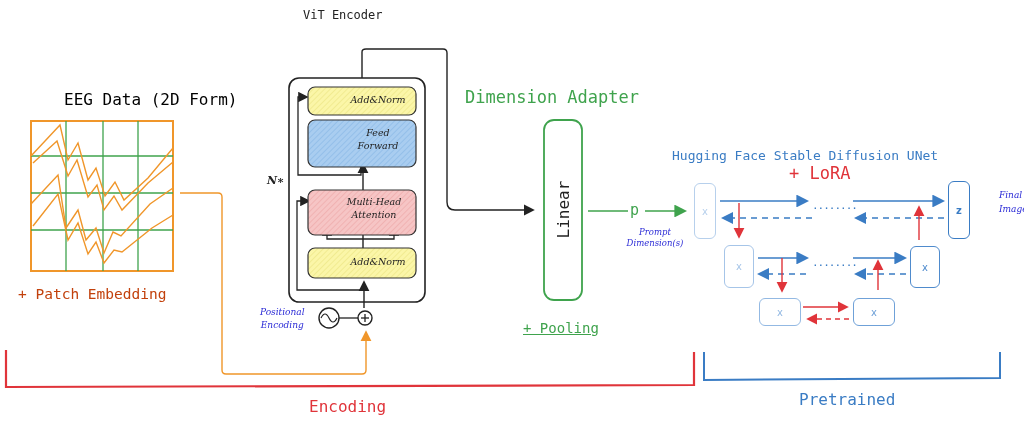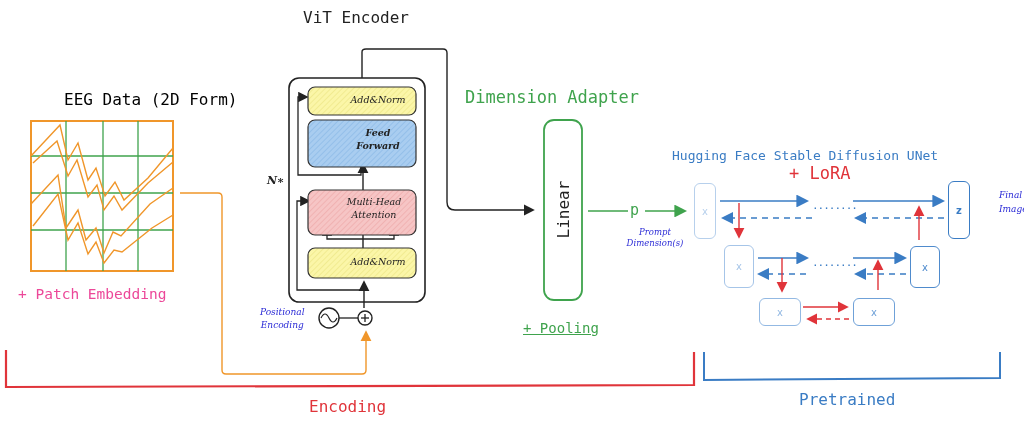--- a/index.html
+++ b/index.html
@@ -107,26 +107,26 @@
     <line x1="878" y1="290" x2="878" y2="262" stroke="#e0343a" stroke-width="1.4" marker-end="url(#ah-red)"></line>
     <line x1="803" y1="307" x2="846" y2="307" stroke="#e0343a" stroke-width="1.4" marker-end="url(#ah-red)"></line>
     <line x1="849" y1="319" x2="809" y2="319" stroke="#e0343a" stroke-width="1.4" stroke-dasharray="5,4" marker-end="url(#ah-red)"></line>
   </g>
 
   <path d="M6,350 L6,387 L694,385 L694,352" fill="none" stroke="#e0343a" stroke-width="2.2"></path>
   <path d="M704,352 L704,380 L1000,378 L1000,352" fill="none" stroke="#3a7cc4" stroke-width="2"></path>
 </svg>
 
 <div class="txt mono" style="left:16px;top:90px;font-size:16px;color:#000000;margin-left:48px;">EEG Data (2D Form)</div>
-<div class="txt mono" style="left:18px;top:286px;font-size:14.5px;color:#ec4899;">+ Patch Embedding</div>
+<div class="txt mono" style="left:18px;top:286px;font-size:14.5px;color:#c2410c;">+ Patch Embedding</div>
 
-<div class="txt mono" style="left:303px;top:8px;font-size:16px;color:#222;">ViT Encoder</div>
+<div class="txt mono" style="left:303px;top:8px;font-size:12px;color:#222;">ViT Encoder</div>
 <div class="txt hand" style="left:251px;top:174px;font-size:11px;color:#222;font-weight:bold;">N∗</div>
 <div class="txt hand" style="left:308px;top:94px;width:108px;text-align:center;font-size:9.5px;color:#222;">Add&amp;Norm</div>
-<div class="txt hand" style="left:308px;top:126px;width:108px;text-align:center;font-size:9.5px;color:#222;white-space:pre-line;line-height:1.4;font-weight:bold;">Feed
+<div class="txt hand" style="left:308px;top:126px;width:108px;text-align:center;font-size:9.5px;color:#222;white-space:pre-line;line-height:1.4;">Feed
 Forward</div>
 <div class="txt hand" style="left:308px;top:195px;width:100px;text-align:center;font-size:9.5px;color:#222;white-space:pre-line;line-height:1.4;">Multi-Head
 Attention</div>
 <div class="txt hand" style="left:308px;top:256px;width:108px;text-align:center;font-size:9.5px;color:#222;">Add&amp;Norm</div>
 <div class="txt hand" style="left:244px;top:306px;font-size:9px;color:#2b2bd6;white-space:pre-line;text-align:center;line-height:1.4;">Positional
 Encoding</div>
 
 <div class="txt mono" style="left:465px;top:87px;font-size:17px;color:#3fa34d;">Dimension Adapter</div>
 <div class="txt mono" style="left:527px;top:200px;width:72px;text-align:center;font-size:16px;color:#222;transform:rotate(-90deg);transform-origin:center;">Linear</div>
 <div class="txt mono" style="left:630px;top:201px;font-size:15px;color:#3fa34d;">p</div>

